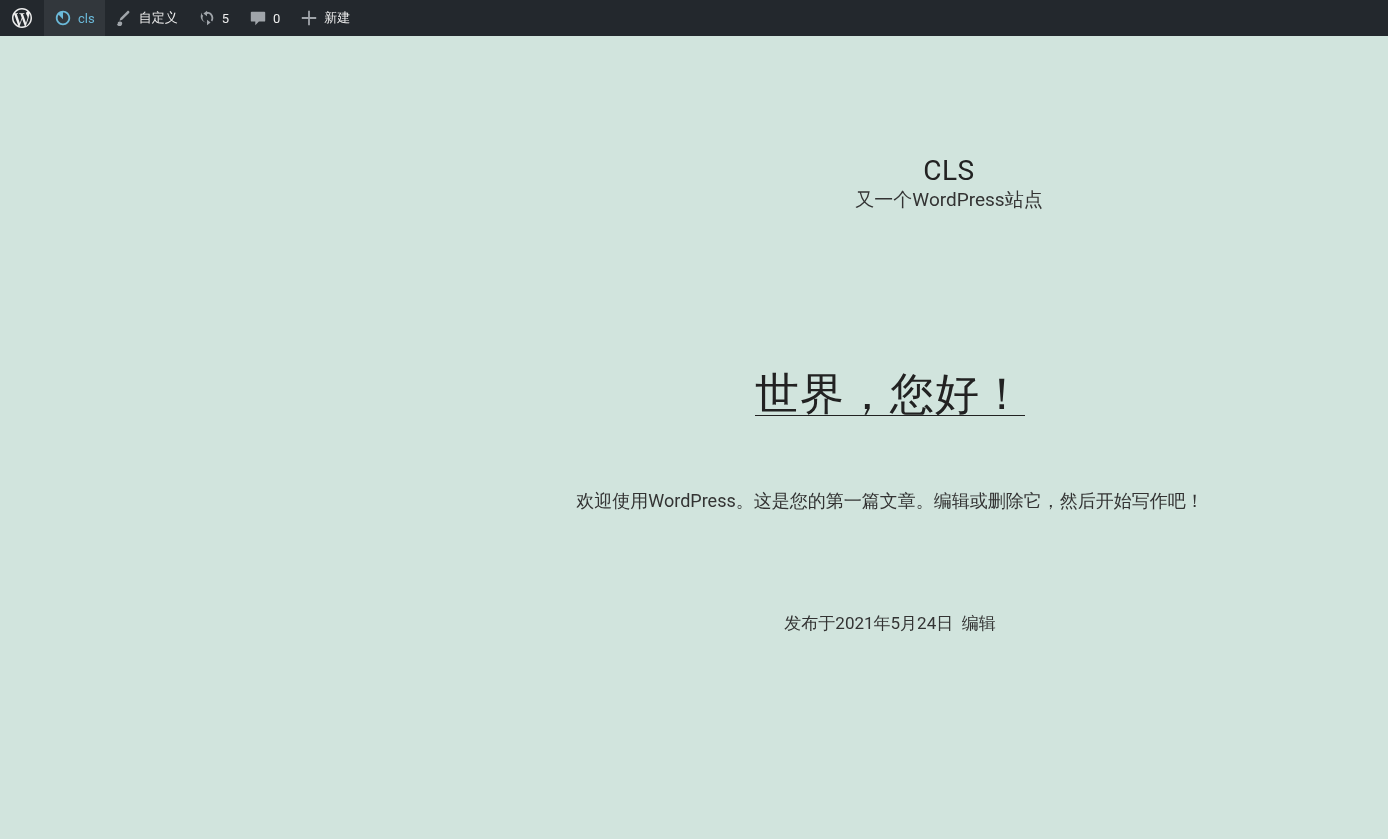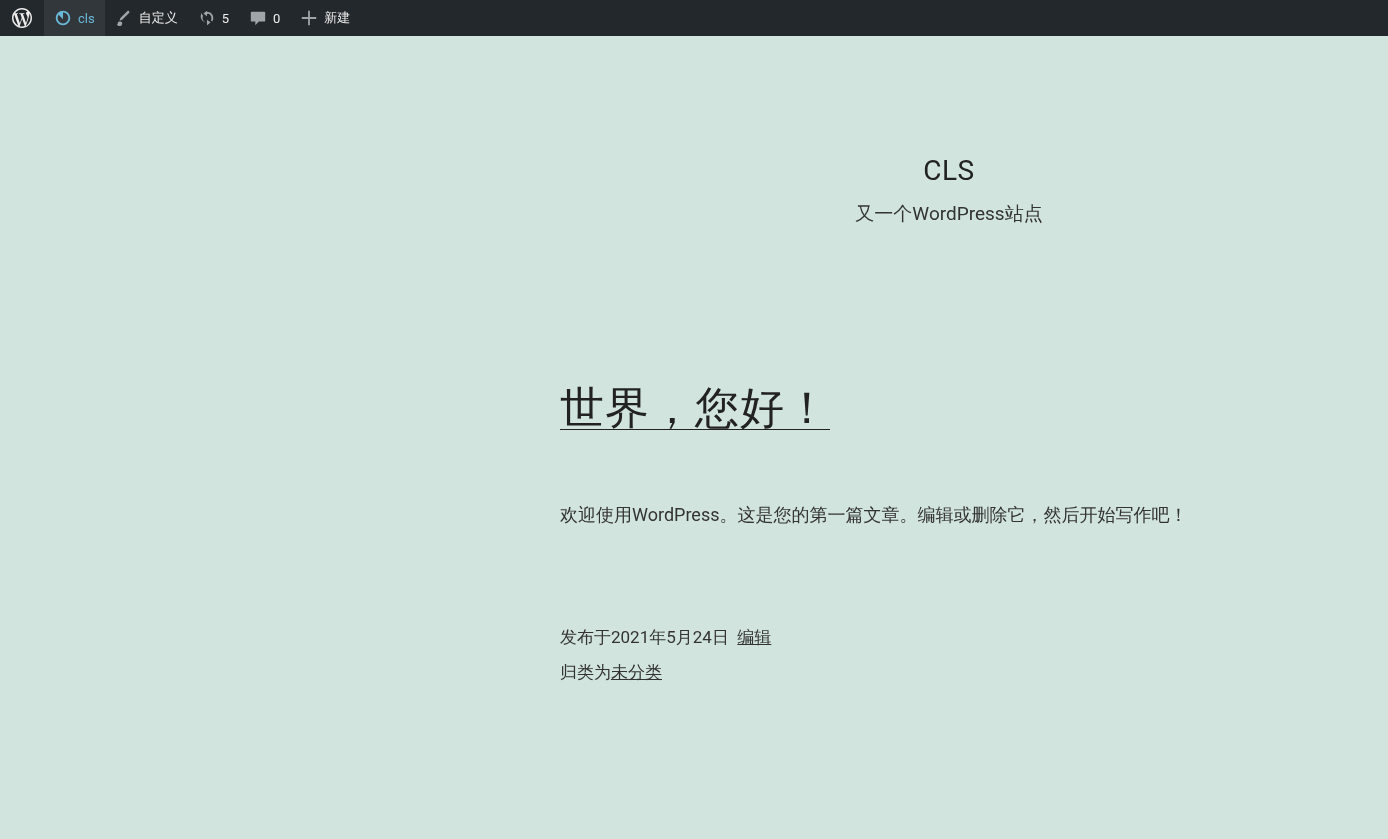--- a/index.html
+++ b/index.html
@@ -70,27 +70,27 @@
     }
     .site-title {
       font-size: 28px;
       font-weight: 400;
       color: #222;
       letter-spacing: 0.5px;
     }
     .site-tagline {
       font-size: 19px;
       color: #333;
-      margin-top: 14px;
       font-weight: 400;
     }
     .post {
       max-width: 660px;
       margin-left: 560px;
       margin-top: 152px;
+      text-align: center;
     }
     .post-title {
       font-size: 44px;
       font-weight: 400;
       color: #222;
       text-decoration: underline;
       text-decoration-thickness: 1px;
       text-underline-offset: 6px;
       cursor: pointer;
       display: inline-block;
@@ -104,21 +104,20 @@
       font-weight: 400;
     }
     .post-meta {
       margin-top: 86px;
       font-size: 17px;
       color: #333;
       line-height: 2.1;
     }
     .post-meta .edit-link,
     .post-meta .category-link {
-      text-decoration: underline;
       cursor: pointer;
       color: #333;
     }
     .meta-row {
       display: block;
     }
   </style>
 </head>
 <body>
 
@@ -178,18 +177,15 @@
     <p class="site-tagline">又一个WordPress站点</p>
   </header>
 
   <article class="post">
     <h2 class="post-title">世界，您好！</h2>
     <p class="post-excerpt">欢迎使用WordPress。这是您的第一篇文章。编辑或删除它，然后开始写作吧！</p>
     <div class="post-meta">
       <span class="meta-row">
         <span>发布于</span><span>2021年5月24日</span>&nbsp;&nbsp;<span class="edit-link">编辑</span>
       </span>
-      <span class="meta-row">
-        <span>归类为</span><span class="category-link">未分类</span>
-      </span>
     </div>
   </article>
 </div>
 
 </body></html>

